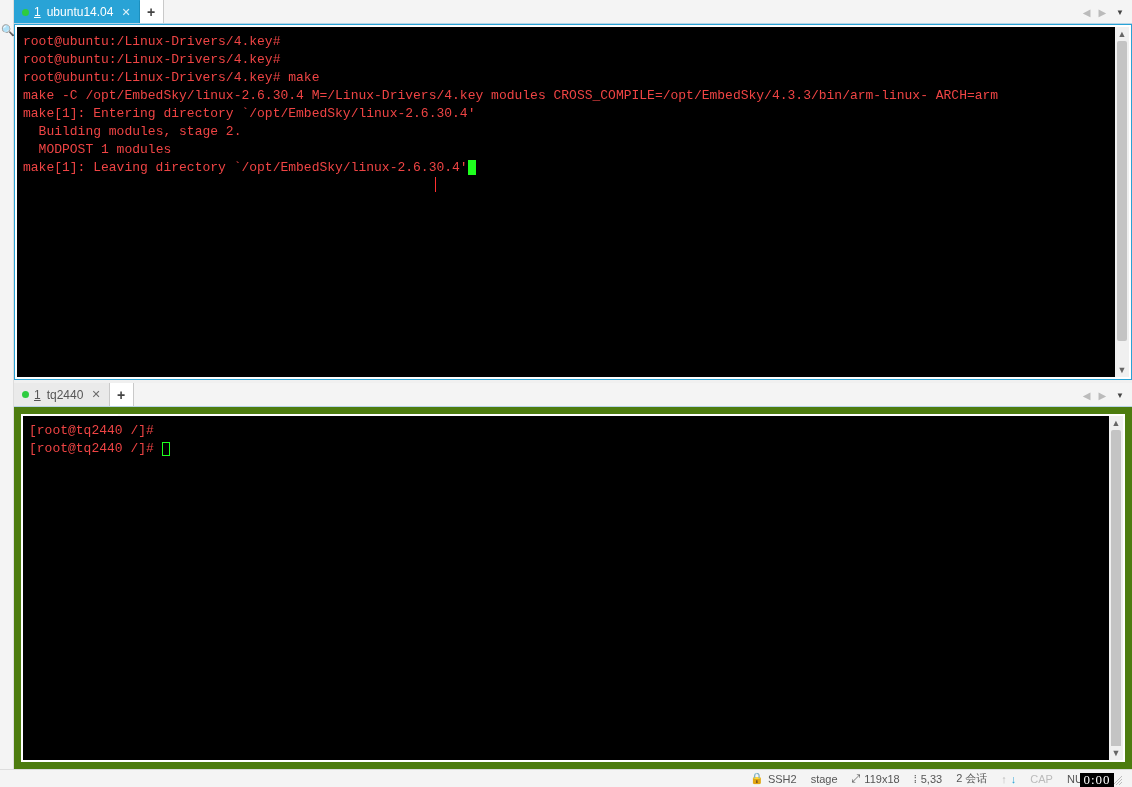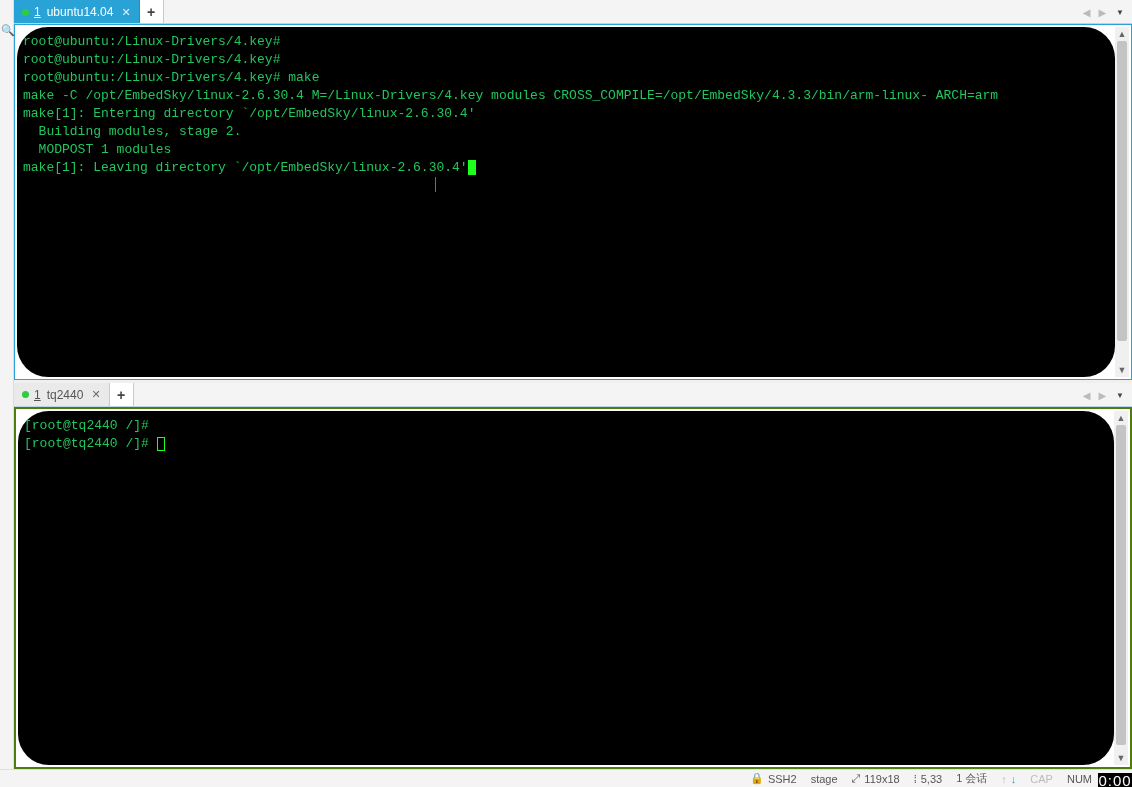--- a/index.html
+++ b/index.html
@@ -64,32 +64,31 @@
   .nav-arrow { font-size:10px; color:#bbb; padding:0 2px; }
   .dropdown-caret { font-size:8px; color:#444; padding:0 4px; }
 
   .terminal-frame {
     position:absolute;
     left:0; right:0; top:24px; bottom:0;
     border:1px solid #29a3d6;
     background:#fff;
     padding:2px;
   }
-  .pane.bottom .terminal-frame { border:2px solid #4d7c0f; }
+  .pane.bottom .terminal-frame { border:7px solid #4d7c0f; }
   .terminal {
     position:absolute; left:2px; top:2px; right:16px; bottom:2px;
     background:#000;
-    color:#22c55e;
+    color:#ef4444;
     font-family:"Consolas","Courier New",monospace;
     font-size:13px;
     line-height:18px;
     padding:6px 4px 4px 6px;
     white-space:pre;
     overflow:hidden;
-    border-radius:31px;
   }
   .terminal .line { white-space:pre-wrap; word-break:break-all; }
   .cursor-block { display:inline-block; width:8px; height:15px; background:#1eff1e; vertical-align:text-bottom; }
   .cursor-outline { display:inline-block; width:8px; height:14px; border:1px solid #1eff1e; vertical-align:text-bottom; }
   .red-caret { display:inline-block; width:1px; height:15px; background:#ff3030; vertical-align:text-bottom; position:relative; }
   .scroll {
     position:absolute; right:2px; top:2px; width:14px; bottom:2px;
     background:#f0f0f0;
   }
   .scroll .up, .scroll .down {
@@ -107,22 +106,22 @@
   }
   .statusbar .item { display:flex; align-items:center; gap:4px; }
   .lock-icon { color:#d6a642; font-size:11px; }
   .muted { color:#bbb; }
   .statusbar .resize { width:12px; height:12px; background:
       linear-gradient(135deg, transparent 60%, #bbb 60% 65%, transparent 65% 72%, #bbb 72% 77%, transparent 77% 84%, #bbb 84% 89%, transparent 89%);
       margin-left:4px;
   }
 
   .clock-badge {
-    position:absolute; right:0; bottom:0; width:34px; height:14px; background:#000;
-    color:#fff; font-family:Liberation Sans, sans-serif; font-size:15px; display:flex; align-items:center; justify-content:center;
+    position:absolute; right:18px; bottom:0; width:34px; height:14px; background:#000;
+    color:#fff; font-family:Liberation Serif, serif; font-size:13px; display:flex; align-items:center; justify-content:center;
     letter-spacing:1px;
   }
 </style>
 </head>
 <body>
 
 <div class="left-strip">
   <span class="search-icon">🔍</span>
 </div>
 
@@ -186,21 +185,21 @@
     </div>
   <div class="item">
     <span>⤢</span>
     <span>119x18</span>
   </div>
   <div class="item">
     <span>⁞</span>
     <span>5,33</span>
   </div>
   <div class="item">
-      <span>1 会话</span>
+      <span>2 会话</span>
     </div>
   <div class="item">
     <span class="muted">↑</span>
     <span style="color:#2aa3d6">↓</span>
   </div>
   <div class="item muted">
       <span>CAP</span>
     </div>
   <div class="item">
       <span>NUM</span>

